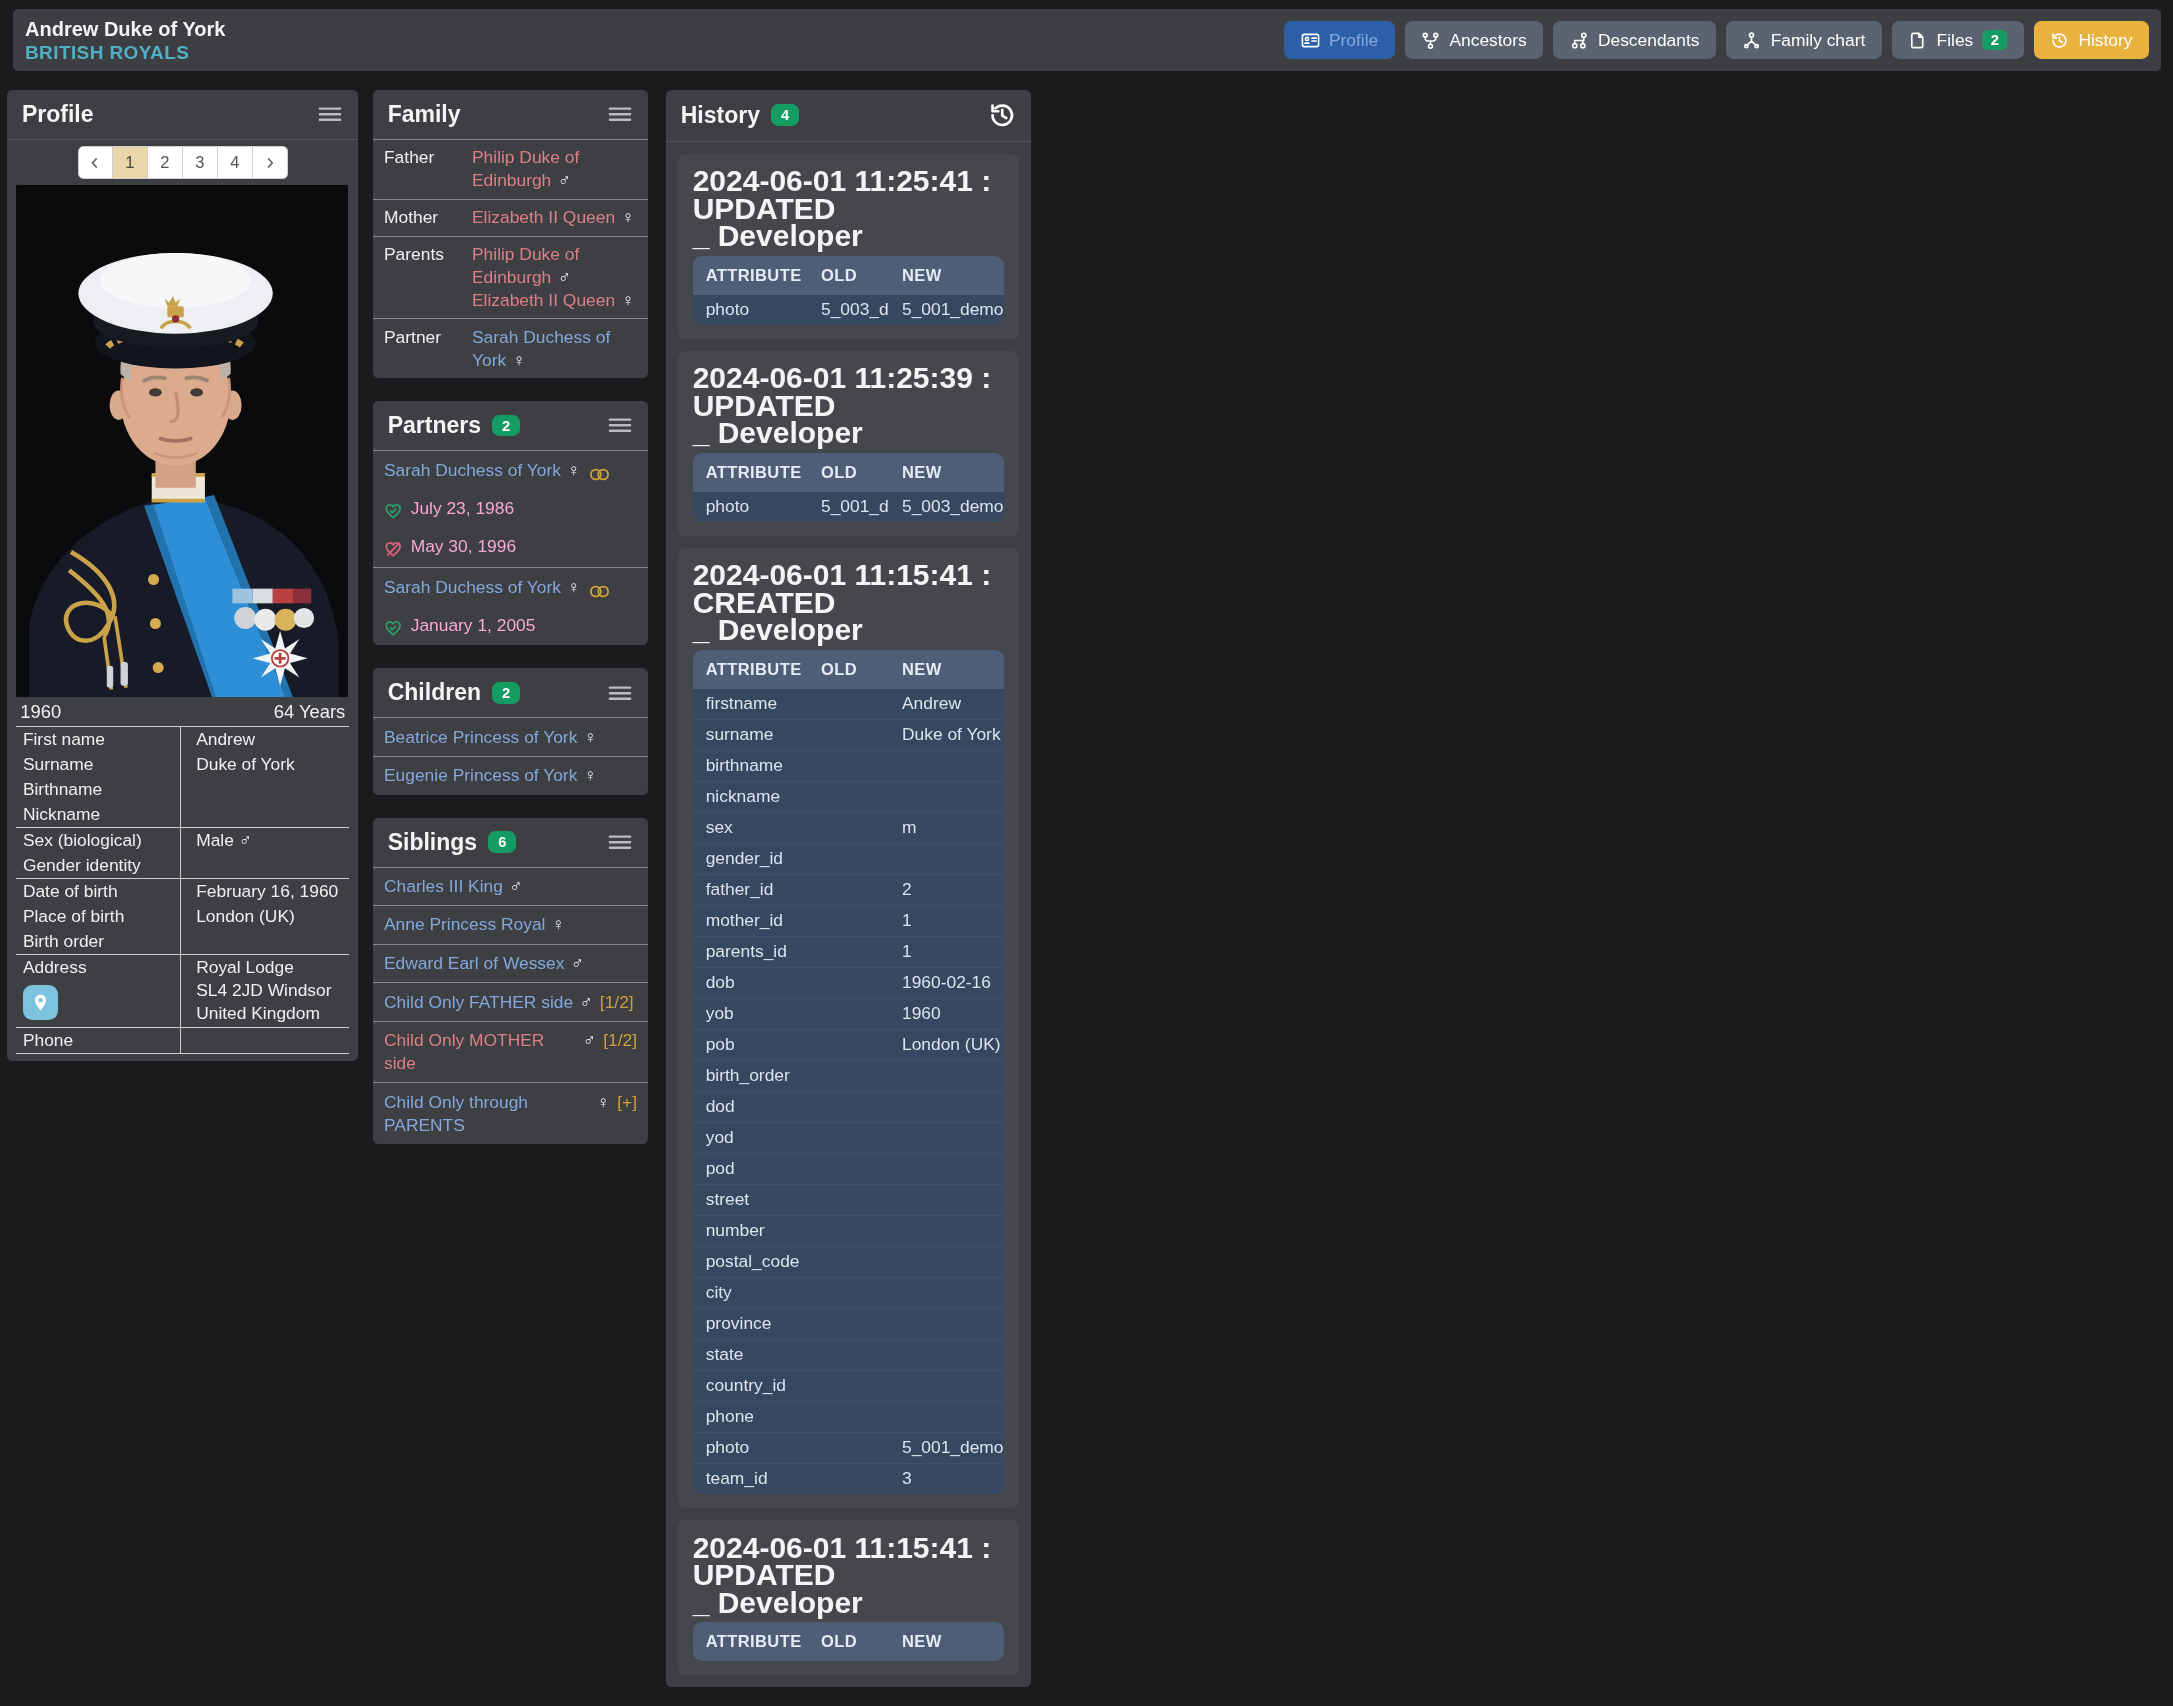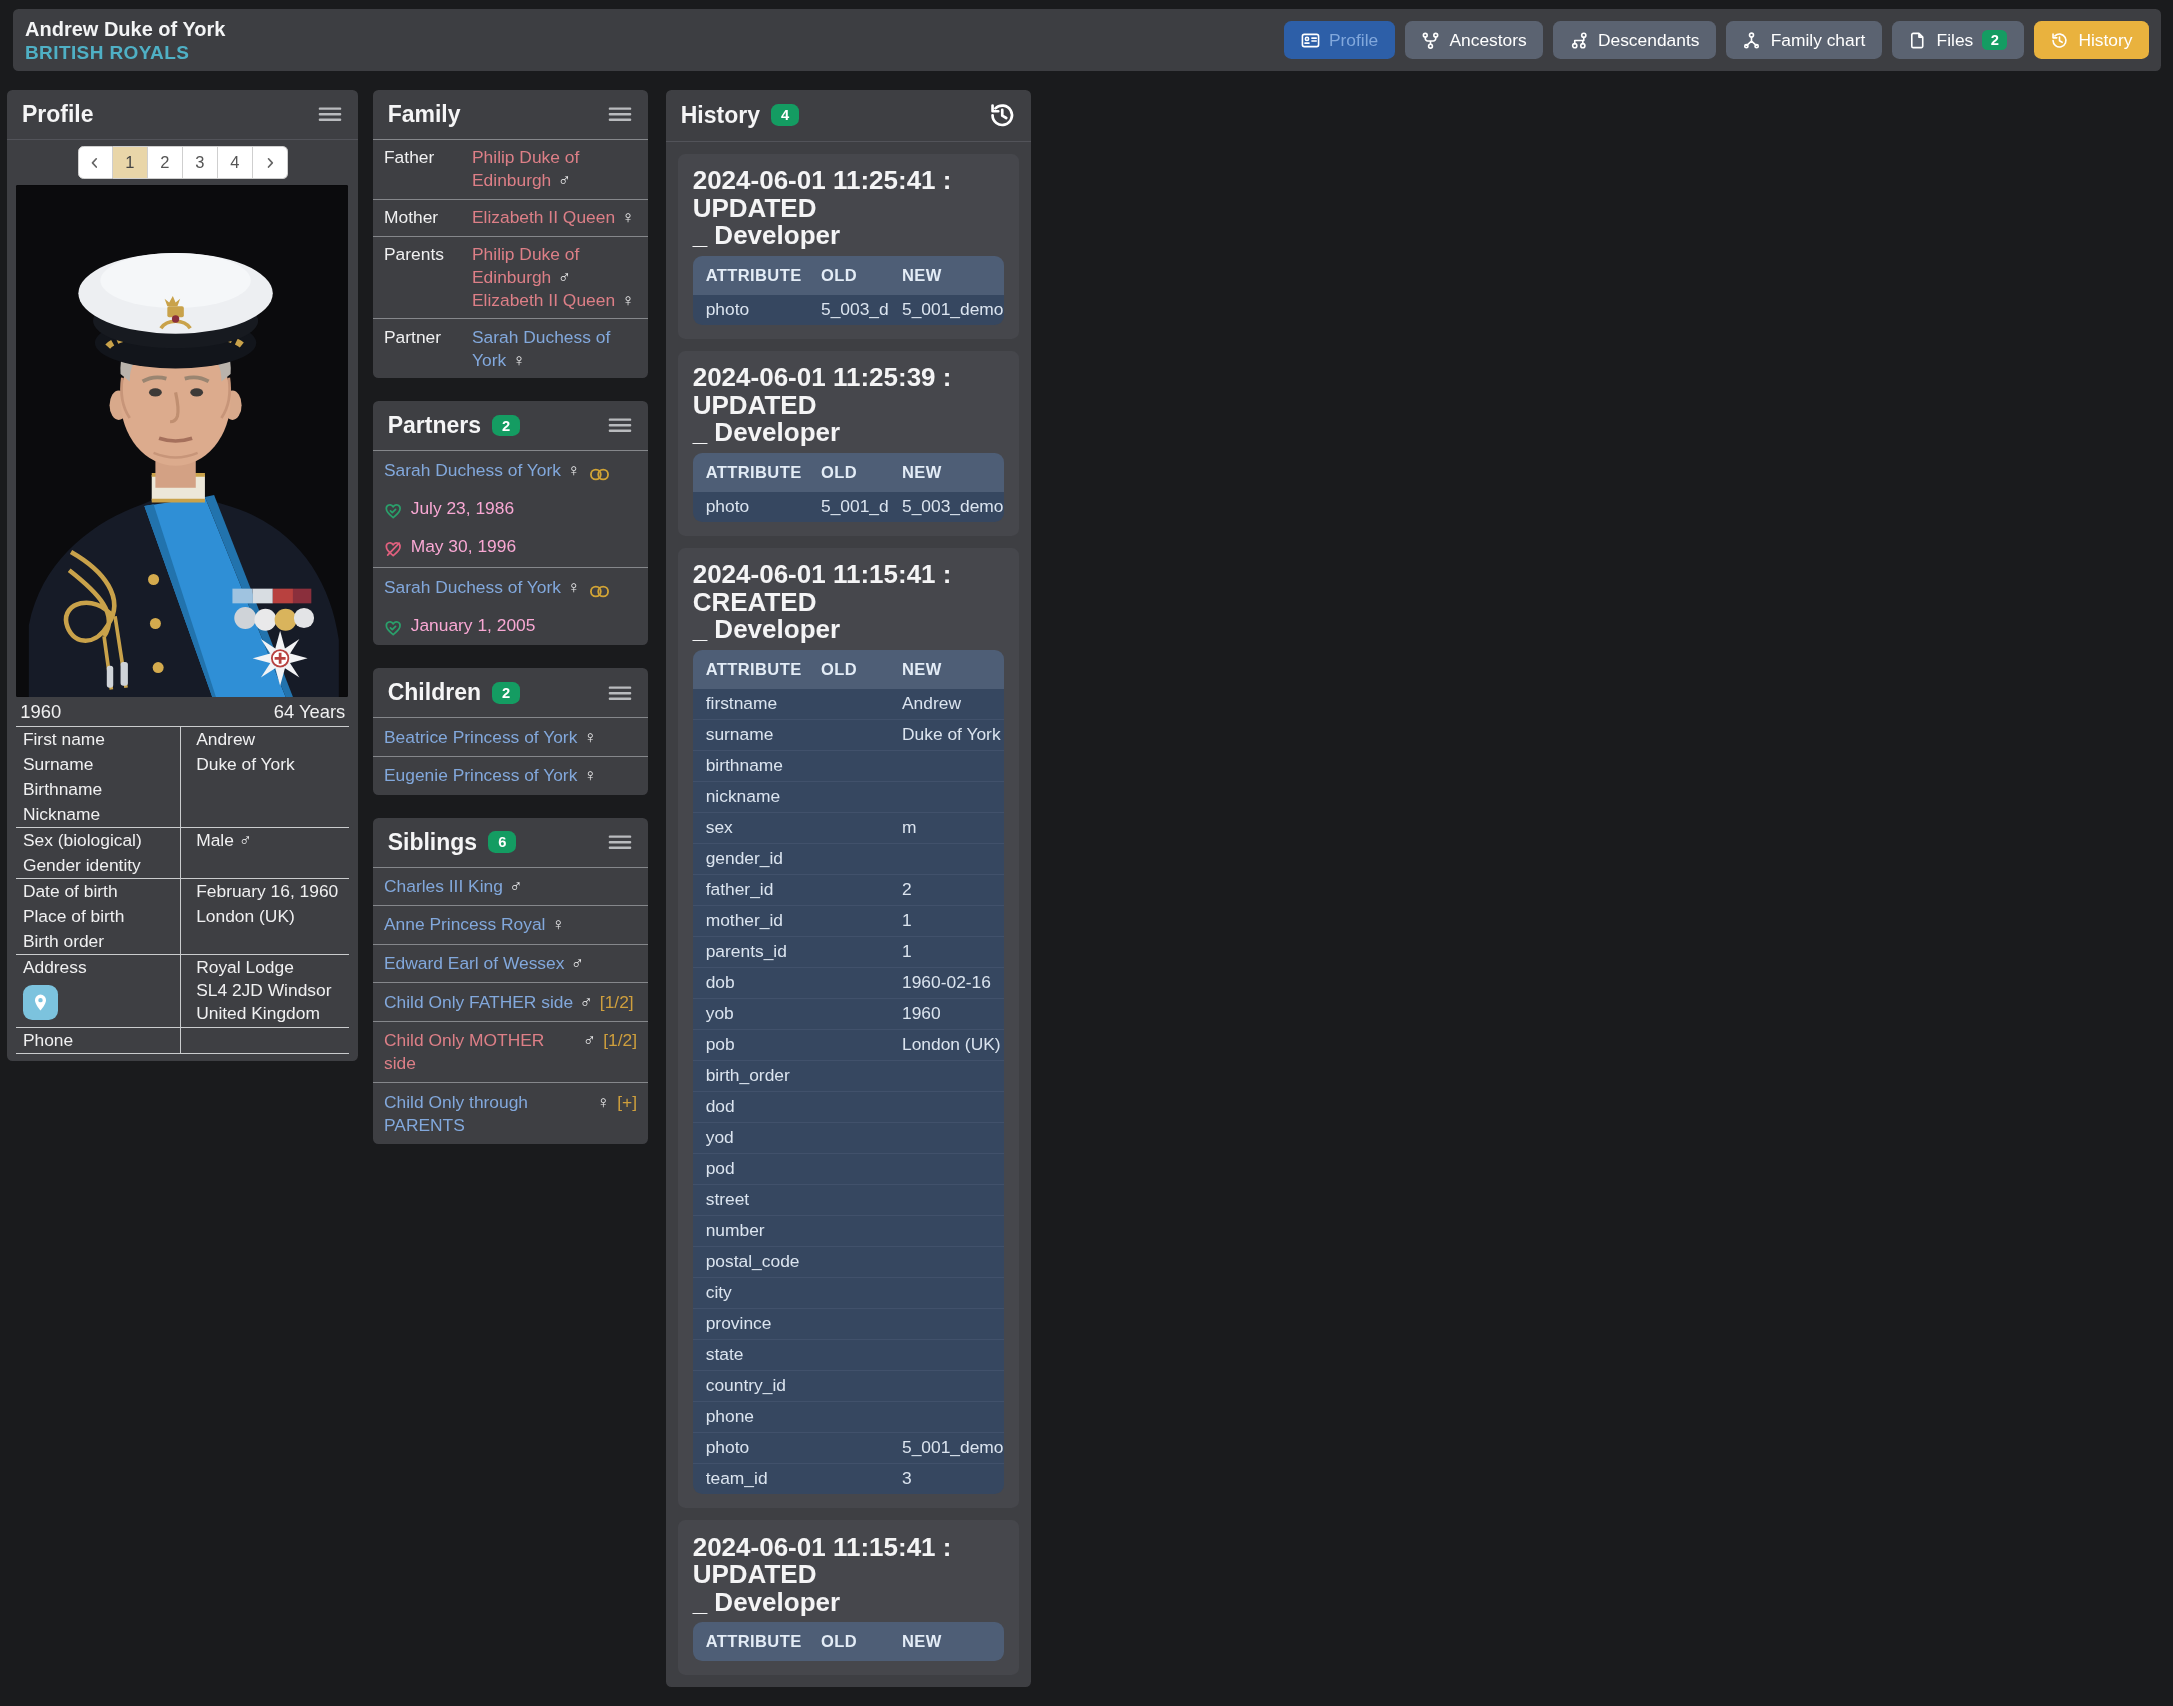--- a/index.html
+++ b/index.html
@@ -93,21 +93,21 @@
   .rings{display:inline-block;vertical-align:-4.6px;margin-left:8.3px}
   .rings svg{width:21px;height:13px;stroke:#d2a435;fill:none;stroke-width:2}
   .pev{display:flex;align-items:flex-end;gap:8.3px;margin-top:15px;color:#f9a8d4}
   .pev svg{width:18.4px;height:18.4px;fill:none;stroke-width:1.9;stroke-linecap:round;stroke-linejoin:round}
   .pev.married svg{stroke:#2aa06b}
   .pev.divorced svg{stroke:#e0607e}
   
   .hist-body{padding:12px}
   .entry{background:var(--panel2);border-radius:7.3px;padding:13.8px 14.7px;margin-bottom:12px}
   .entry:last-child{margin-bottom:0}
-  .entry-title{font-size:26px;font-weight:700;line-height:27.5px;color:#f4f4f5}
+  .entry-title{font-size:30px;font-weight:700;line-height:27.5px;color:#f4f4f5}
   .htable{margin-top:6px;border-radius:9.2px;overflow:hidden;font-size:17.4px}
   .ht-head{display:grid;grid-template-columns:37% 26% 37%;background:var(--th-bg);color:#e3ecf6;
     font-weight:700;font-size:16.5px;letter-spacing:0.4px}
   .ht-head span{padding:10px 13px}
   .ht-row{display:grid;grid-template-columns:37% 26% 37%;background:var(--tr-bg);color:#dbe4ef}
   .ht-row + .ht-row{border-top:1.8px solid var(--tr-sep)}
   .ht-row span{padding:5.5px 13px;line-height:19px;white-space:nowrap;overflow:hidden}
 </style>
 </head>
 <body>

